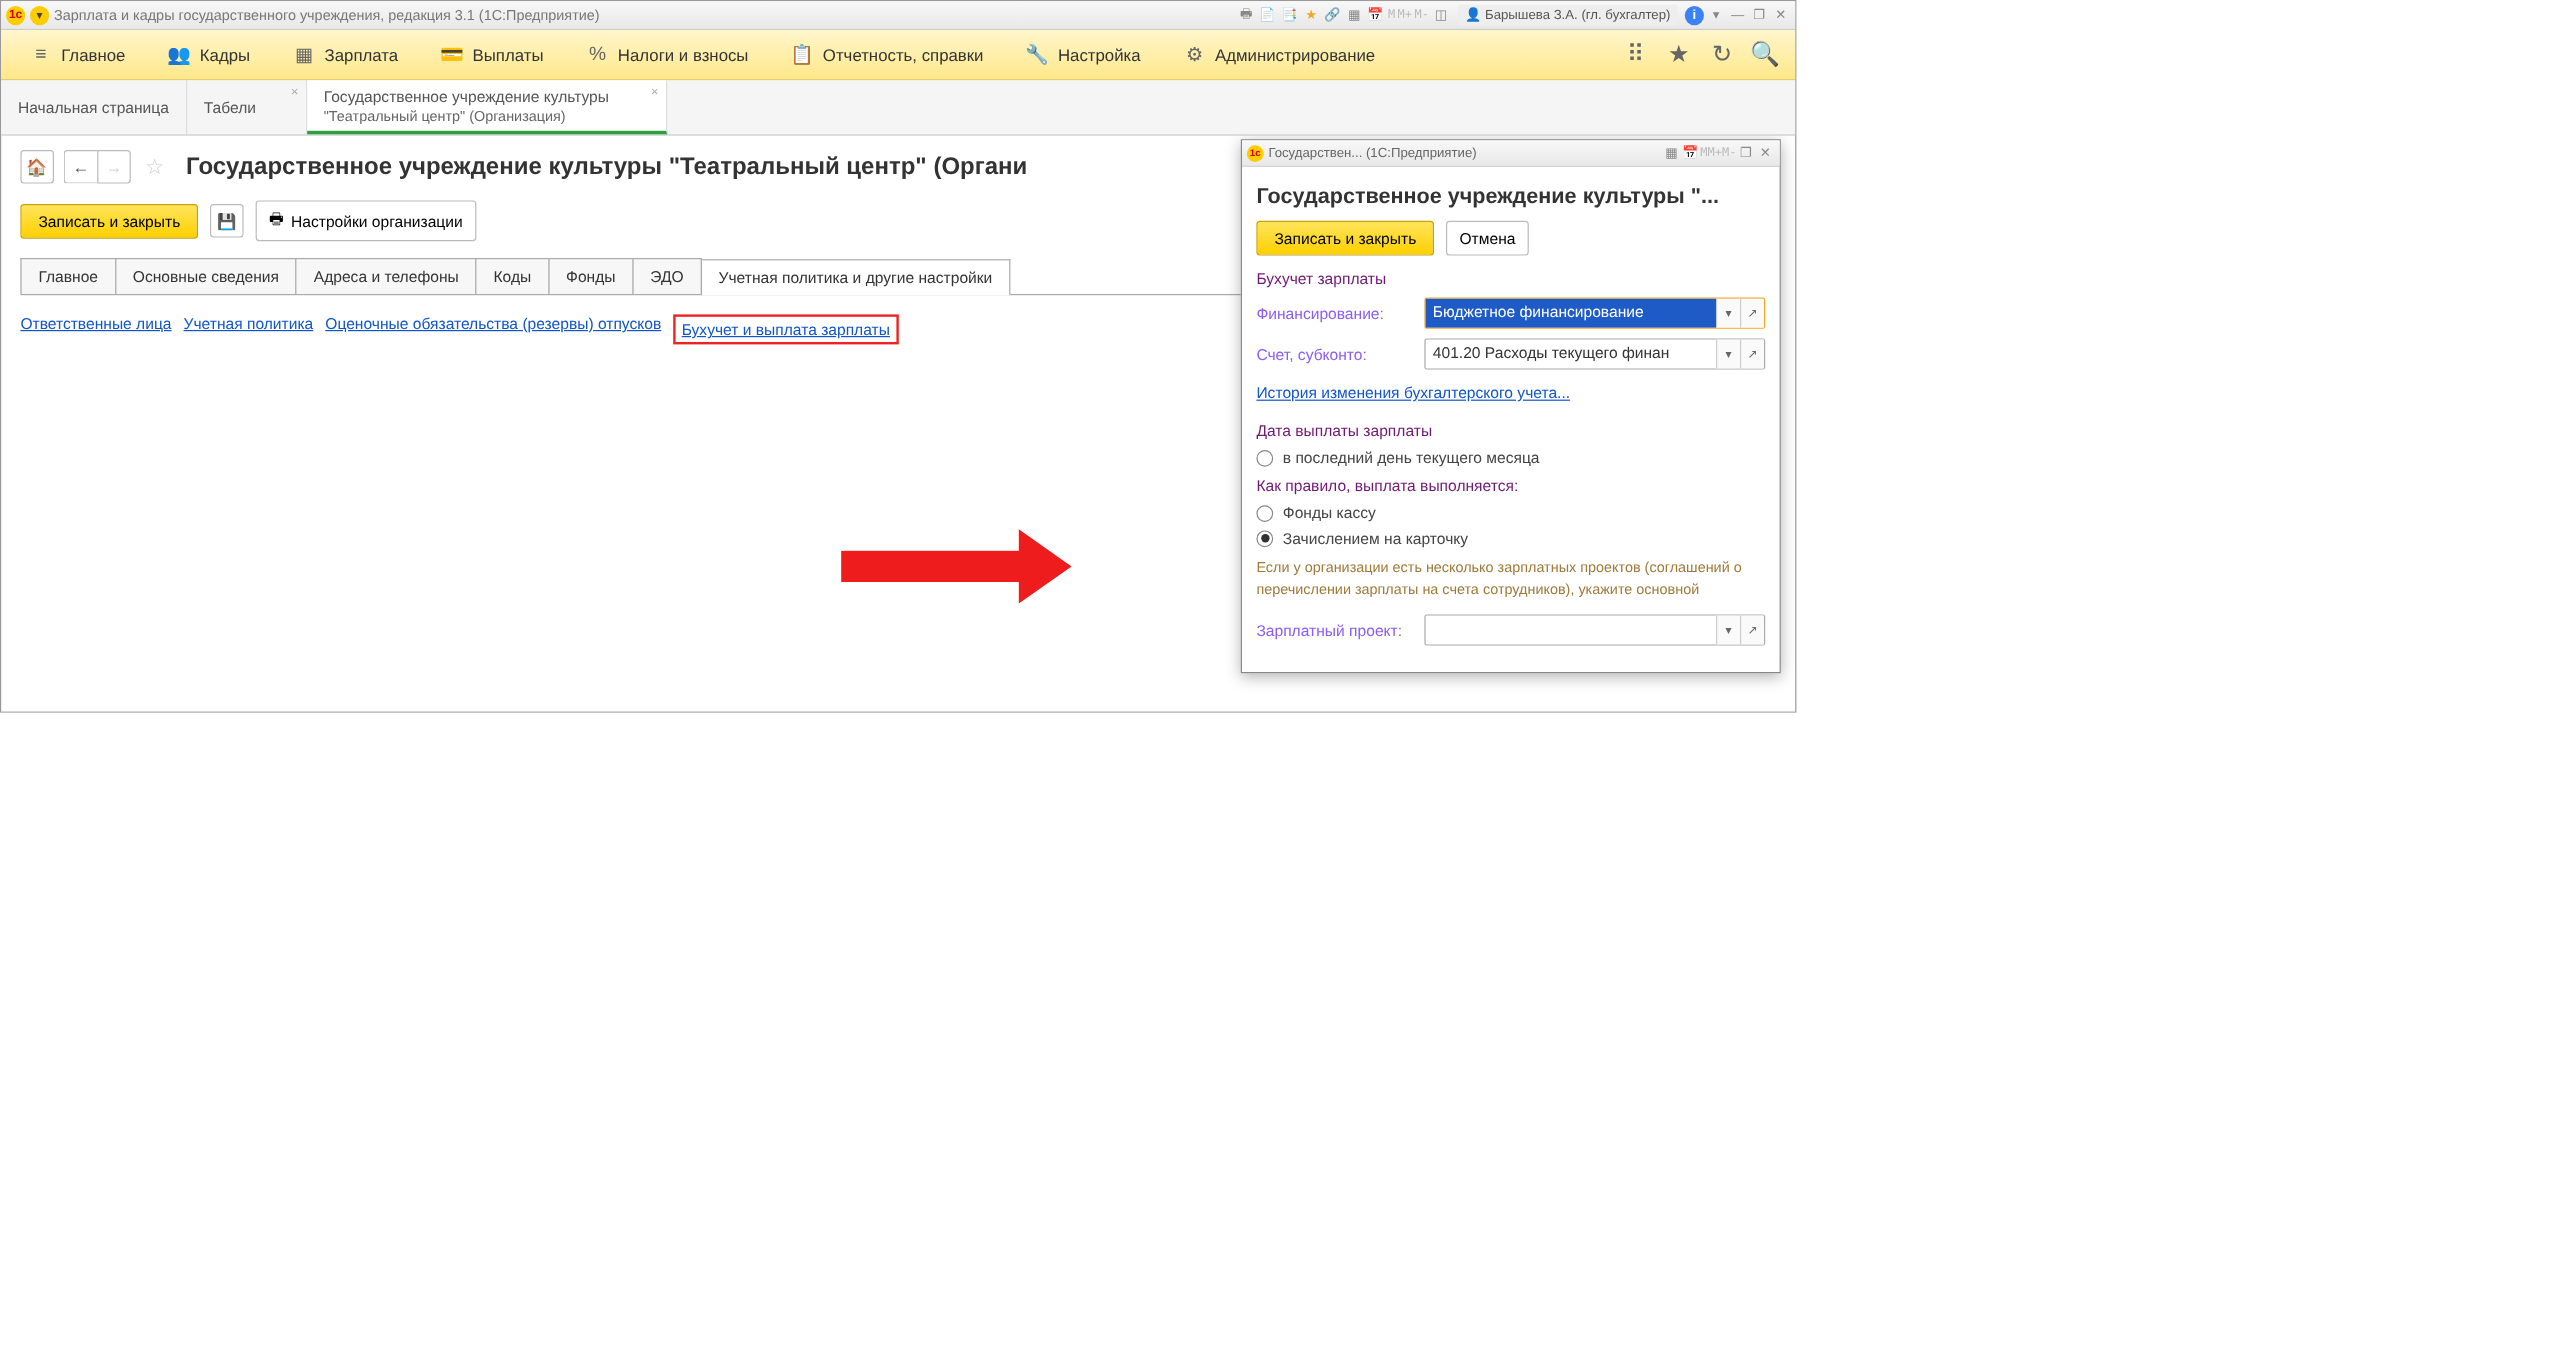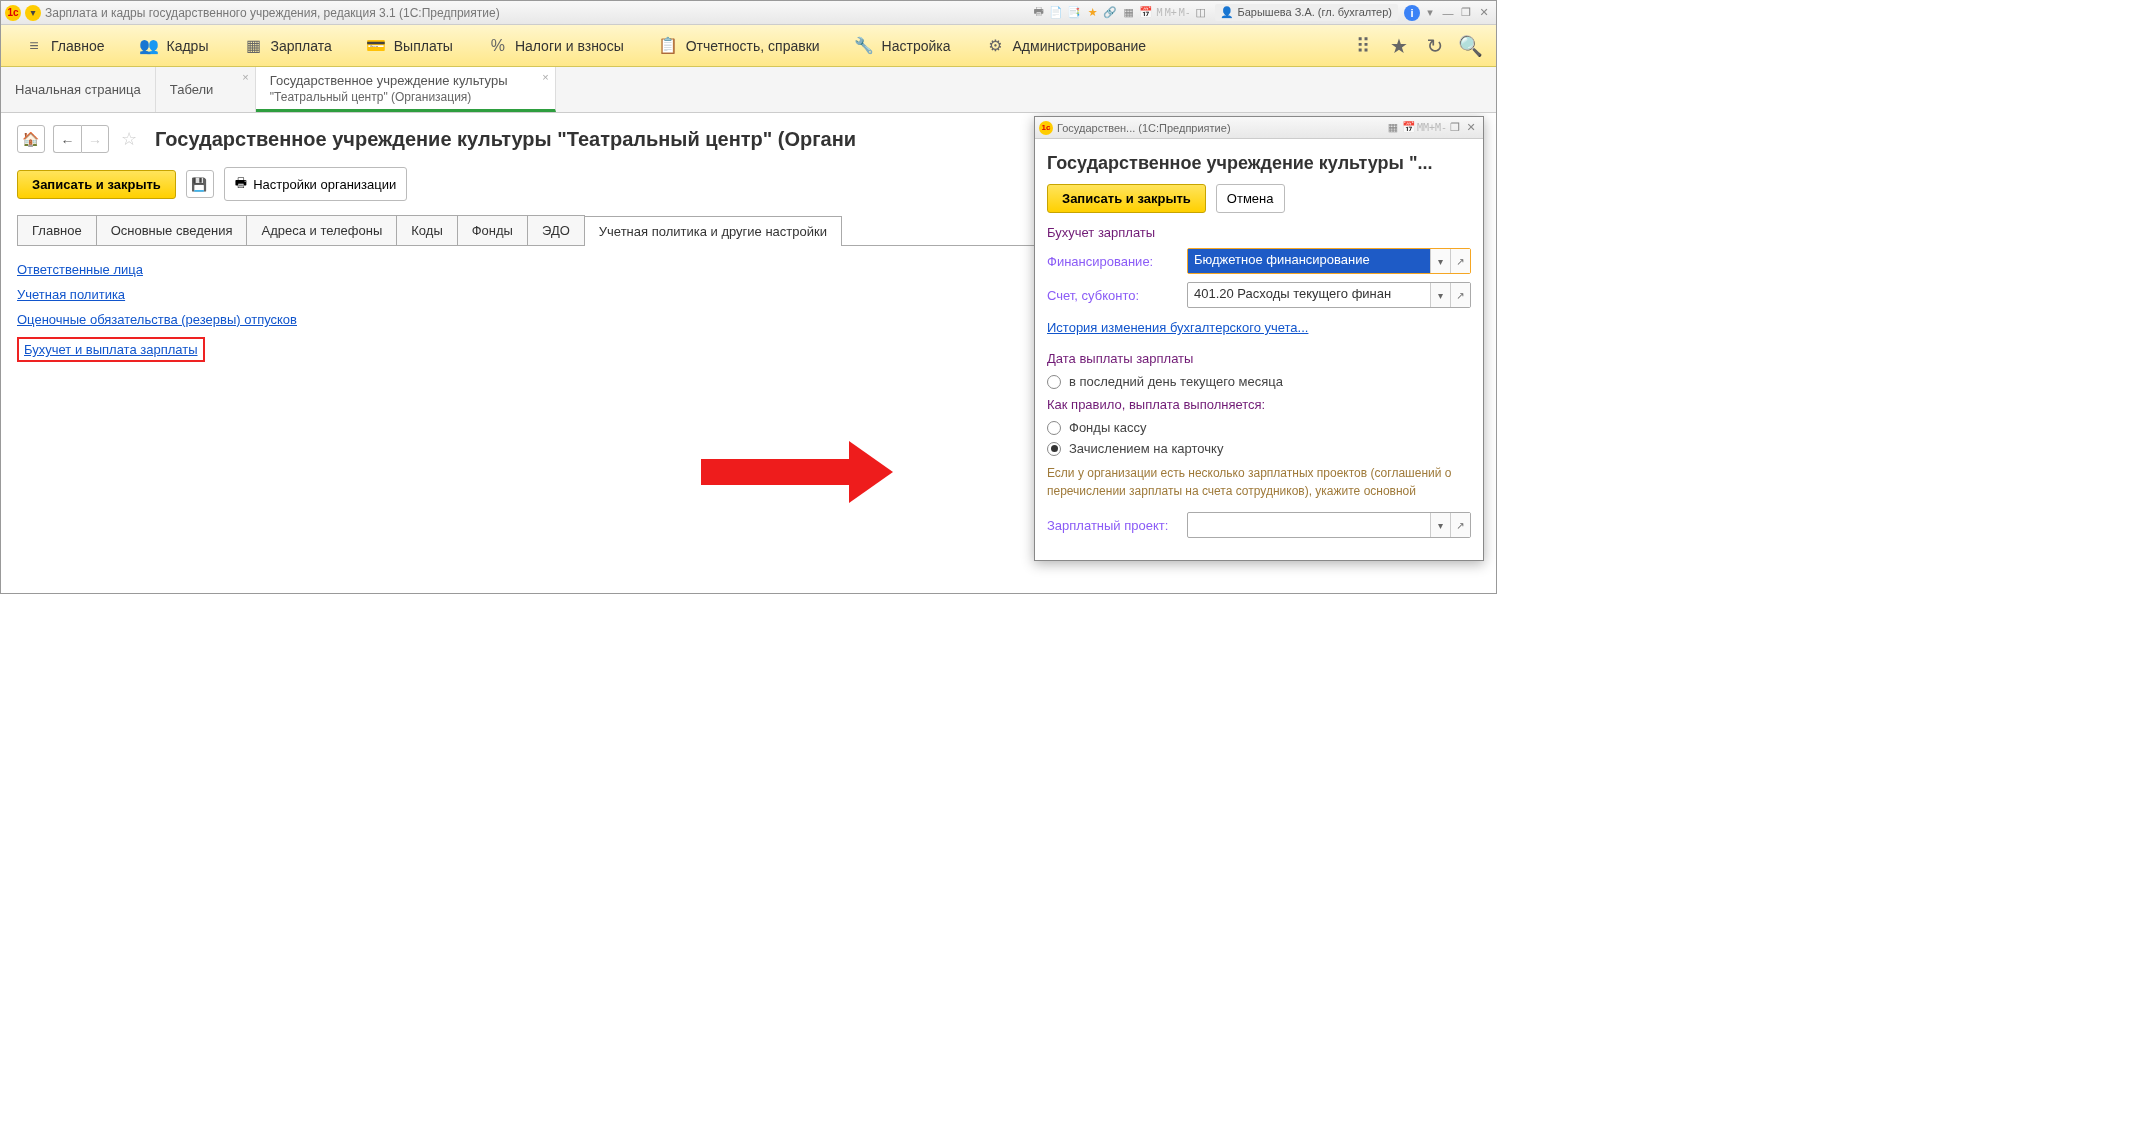--- a/index.html
+++ b/index.html
@@ -28,28 +28,28 @@
 .page{position:relative;padding:12px 16px;height:calc(100% - 112px);overflow:hidden}
 .page-header{display:flex;align-items:center;gap:8px;margin-bottom:14px}
 .nav-btn{width:28px;height:28px;border:1px solid #bbb;border-radius:3px;background:#fff;display:flex;align-items:center;justify-content:center;cursor:pointer;font-size:14px;color:#555}
 .nav-group{display:flex}
 .nav-group .nav-btn:first-child{border-radius:3px 0 0 3px;border-right:none}
 .nav-group .nav-btn:last-child{border-radius:0 3px 3px 0}
 .star-btn{width:24px;height:24px;display:flex;align-items:center;justify-content:center;color:#ccc;font-size:18px;cursor:pointer}
 .page-title{font-size:20px;font-weight:bold;color:#333;margin-left:6px}
 .page-close{margin-left:auto;margin-right:8px;font-size:14px;color:#aaa;cursor:pointer}
 .toolbar{display:flex;align-items:center;gap:10px;margin-bottom:14px}
-.btn-yellow{background:linear-gradient(#ffe45c,#ffd000);border:1px solid #c7a400;padding:6px 14px;border-radius:3px;font-weight:bold;font-size:13px;cursor:pointer}
+.btn-yellow{background:linear-gradient(#ffe45c,#ffd000);border:1px solid #c7a400;padding:6px 14px;border-radius:3px;font-weight:normal;font-size:13px;cursor:pointer}
 .btn-white{background:#fff;border:1px solid #bbb;padding:5px 10px;border-radius:3px;font-size:13px;cursor:pointer;display:flex;align-items:center;gap:6px}
 .btn-icon{width:28px;height:28px;border:1px solid #bbb;border-radius:3px;background:#fff;display:flex;align-items:center;justify-content:center;cursor:pointer}
 .more-btn{margin-left:auto}
 .subtabs{display:flex;border-bottom:1px solid #aaa;margin-bottom:12px}
 .subtab{padding:7px 14px;border:1px solid #aaa;border-bottom:none;background:#f7f7f7;font-size:13px;cursor:pointer;margin-right:-1px;position:relative;color:#333}
 .subtab.active{background:#fff;top:1px}
-.links{display:flex;flex-direction:column;gap:10px;padding-top:4px}
+.links{display:flex;flex-direction:row;gap:10px;padding-top:4px}
 .link{color:#1155cc;text-decoration:underline;cursor:pointer;font-size:13px;width:fit-content}
 .link.highlight{border:2px solid #e22;padding:3px 5px}
 .dialog{position:absolute;top:3px;right:12px;width:450px;background:#fff;border:1px solid #888;box-shadow:0 3px 12px rgba(0,0,0,0.3)}
 .dlg-titlebar{height:22px;background:linear-gradient(#f8f8f8,#e8e8e8);display:flex;align-items:center;padding:0 4px;font-size:11px;color:#666;border-bottom:1px solid #ccc}
 .dlg-body{padding:10px 12px 14px}
 .dlg-h1{font-size:18px;font-weight:bold;color:#333;margin:4px 0 10px}
 .dlg-toolbar{display:flex;gap:10px;margin-bottom:12px}
 .section-h{color:#701a75;font-size:13px;margin:8px 0}
 .row{display:flex;align-items:center;margin-bottom:8px;font-size:13px}
 .row-label{width:140px;color:#8b5cf6}

